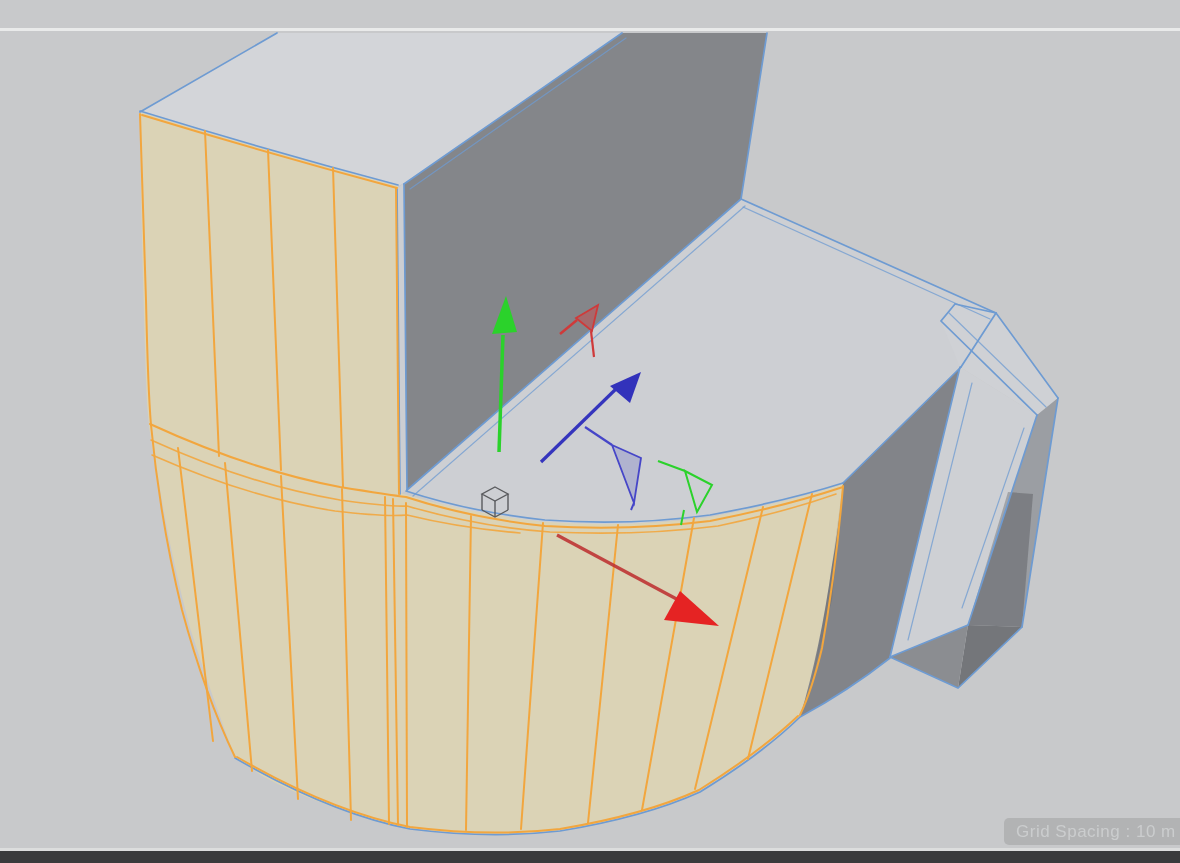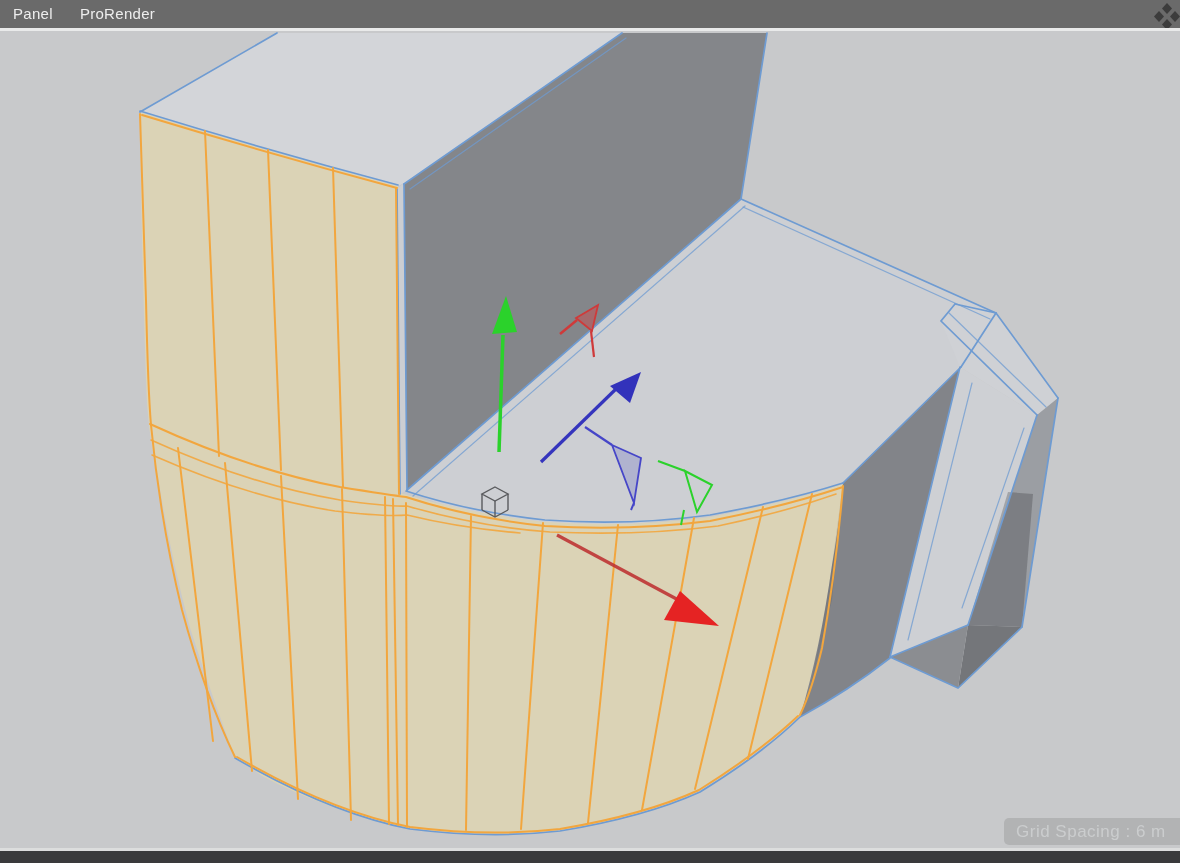--- a/index.html
+++ b/index.html
@@ -47,30 +47,20 @@
   }
   .bottombar{
     position:absolute; left:0; top:851px; width:1180px; height:12px; background:#3a3a3c;
   }
 </style>
 </head>
 <body>
 
 <div class="stage">
 
-  <div class="menubar">
-    <span class="menu-item">Panel</span>
-    <span class="menu-item">ProRender</span>
-    <svg class="layout-icon" width="32" height="28" viewBox="0 0 32 28">
-      <polygon points="16,2 21,7.5 16,13 11,7.5" fill="#3c3c3c"></polygon>
-      <polygon points="8,10 13,15.5 8,21 3,15.5" fill="#3c3c3c"></polygon>
-      <polygon points="24,10 29,15.5 24,21 19,15.5" fill="#3c3c3c"></polygon>
-      <polygon points="16,18 21,23.5 16,29 11,23.5" fill="#3c3c3c"></polygon>
-    </svg>
-  </div>
   <div class="menubar-edge"></div>
 
   <div class="viewport">
     <svg width="1180" height="817" viewBox="0 31 1180 817">
 
       <g>
 
         <path d="M140,112 Q270,152 398,186 L404,183 L622,33 L277,33 Z" fill="#d3d5d9"></path>
 
         <path d="M397,189 L404,183 L408,490 L400,494 Z" fill="#ccced2"></path>
@@ -194,18 +184,18 @@
 
         <g>
           <line x1="557" y1="535" x2="684" y2="603" stroke="rgba(190,52,52,0.9)" stroke-width="3.2"></line>
           <polygon points="680,591 719,626 664,620" fill="#e52323"></polygon>
         </g>
       </g>
     </svg>
   </div>
 
   <div class="hud-badge">
-    <span>Grid Spacing : 6 m</span>
+    <span>Grid Spacing : 10 m</span>
   </div>
 
   <div class="status-edge"></div>
   <div class="bottombar"></div>
 </div>
 
 </body></html>

